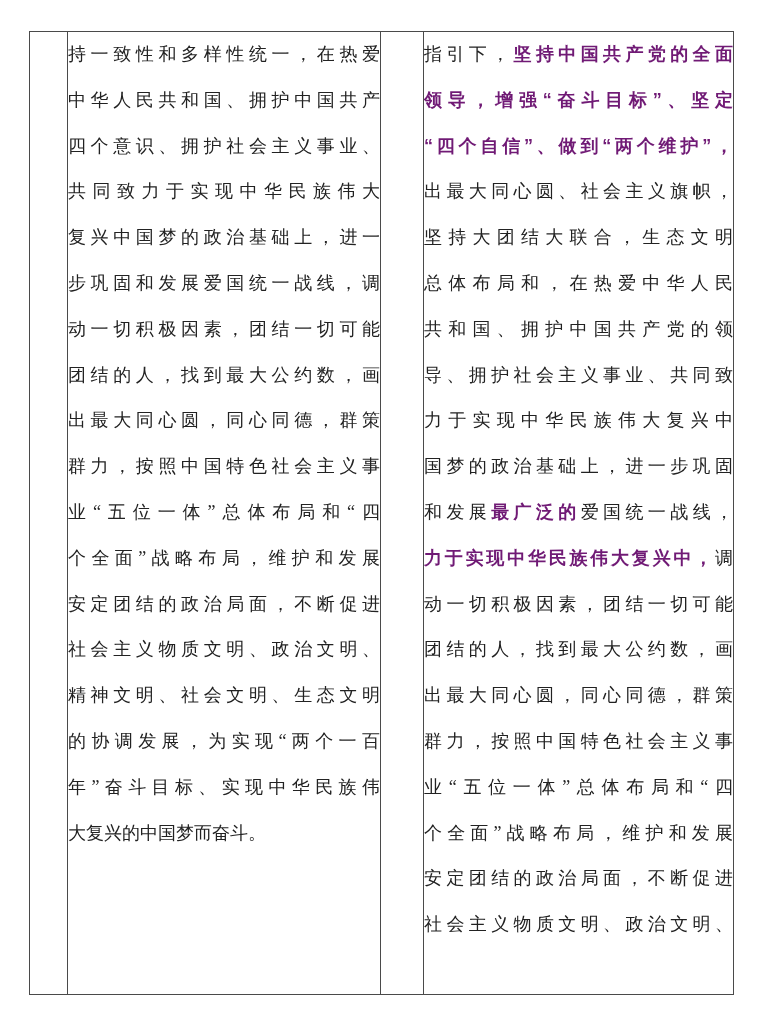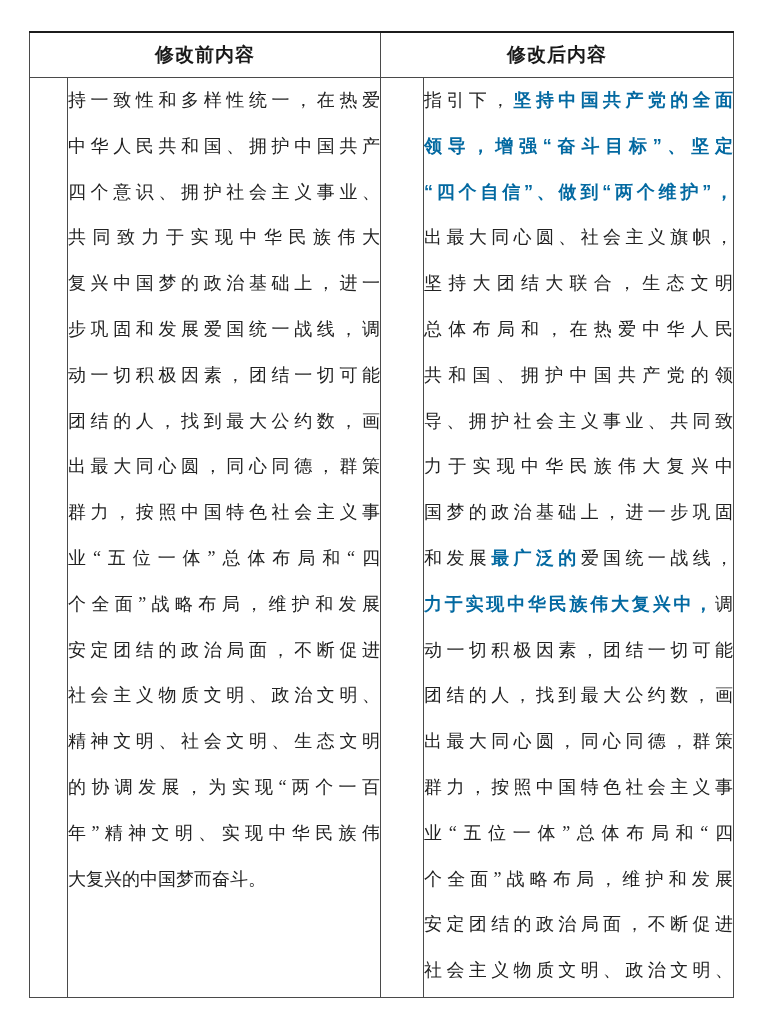--- a/index.html
+++ b/index.html
@@ -55,59 +55,55 @@
     overflow:hidden;
   }
   .tline.last{
     text-align-last:left;
     white-space:normal;
   }
   .seg{font-weight:400;}
   .seg.bold{
     font-family:"Liberation Sans","DejaVu Sans",sans-serif;
     font-weight:700;
-    color:#0369a1;
+    color:#701a75;
   }
 </style>
 </head>
 <body>
 
 <div class="page">
   <table class="cmp">
     <colgroup>
       <col class="c-gutter-l">
       <col class="c-before">
       <col class="c-gutter-r">
       <col class="c-after">
     </colgroup>
     <tbody>
-      <tr class="header-row">
-        <th colspan="2" class="h-before">修改前内容</th>
-        <th colspan="2" class="h-after">修改后内容</th>
-      </tr>
       <tr class="body-row">
         <td class="gutter"></td>
         <td class="content">
             <div class="tline"><span class="seg">持一致性和多样性统一，在热爱</span></div>
             <div class="tline"><span class="seg">中华人民共和国、拥护中国共产</span></div>
             <div class="tline"><span class="seg">四个意识、拥护社会主义事业、</span></div>
             <div class="tline"><span class="seg">共同致力于实现中华民族伟大</span></div>
             <div class="tline"><span class="seg">复兴中国梦的政治基础上，进一</span></div>
             <div class="tline"><span class="seg">步巩固和发展爱国统一战线，调</span></div>
             <div class="tline"><span class="seg">动一切积极因素，团结一切可能</span></div>
             <div class="tline"><span class="seg">团结的人，找到最大公约数，画</span></div>
             <div class="tline"><span class="seg">出最大同心圆，同心同德，群策</span></div>
             <div class="tline"><span class="seg">群力，按照中国特色社会主义事</span></div>
             <div class="tline"><span class="seg">业“五位一体”总体布局和“四</span></div>
             <div class="tline"><span class="seg">个全面”战略布局，维护和发展</span></div>
             <div class="tline"><span class="seg">安定团结的政治局面，不断促进</span></div>
             <div class="tline"><span class="seg">社会主义物质文明、政治文明、</span></div>
             <div class="tline"><span class="seg">精神文明、社会文明、生态文明</span></div>
             <div class="tline"><span class="seg">的协调发展，为实现“两个一百</span></div>
-            <div class="tline"><span class="seg">年”精神文明、实现中华民族伟</span></div>
+            <div class="tline"><span class="seg">年”奋斗目标、实现中华民族伟</span></div>
             <div class="tline last"><span class="seg">大复兴的中国梦而奋斗。</span></div>
           </td>
         <td class="gutter"></td>
         <td class="content">
             <div class="tline"><span class="seg">指引下，</span><span class="seg bold">坚持中国共产党的全面</span></div>
             <div class="tline"><span class="seg bold">领导，增强“奋斗目标”、坚定</span></div>
             <div class="tline"><span class="seg bold">“四个自信”、做到“两个维护”，</span></div>
             <div class="tline"><span class="seg">出最大同心圆、社会主义旗帜，</span></div>
             <div class="tline"><span class="seg">坚持大团结大联合，生态文明</span></div>
             <div class="tline"><span class="seg">总体布局和，在热爱中华人民</span></div>

